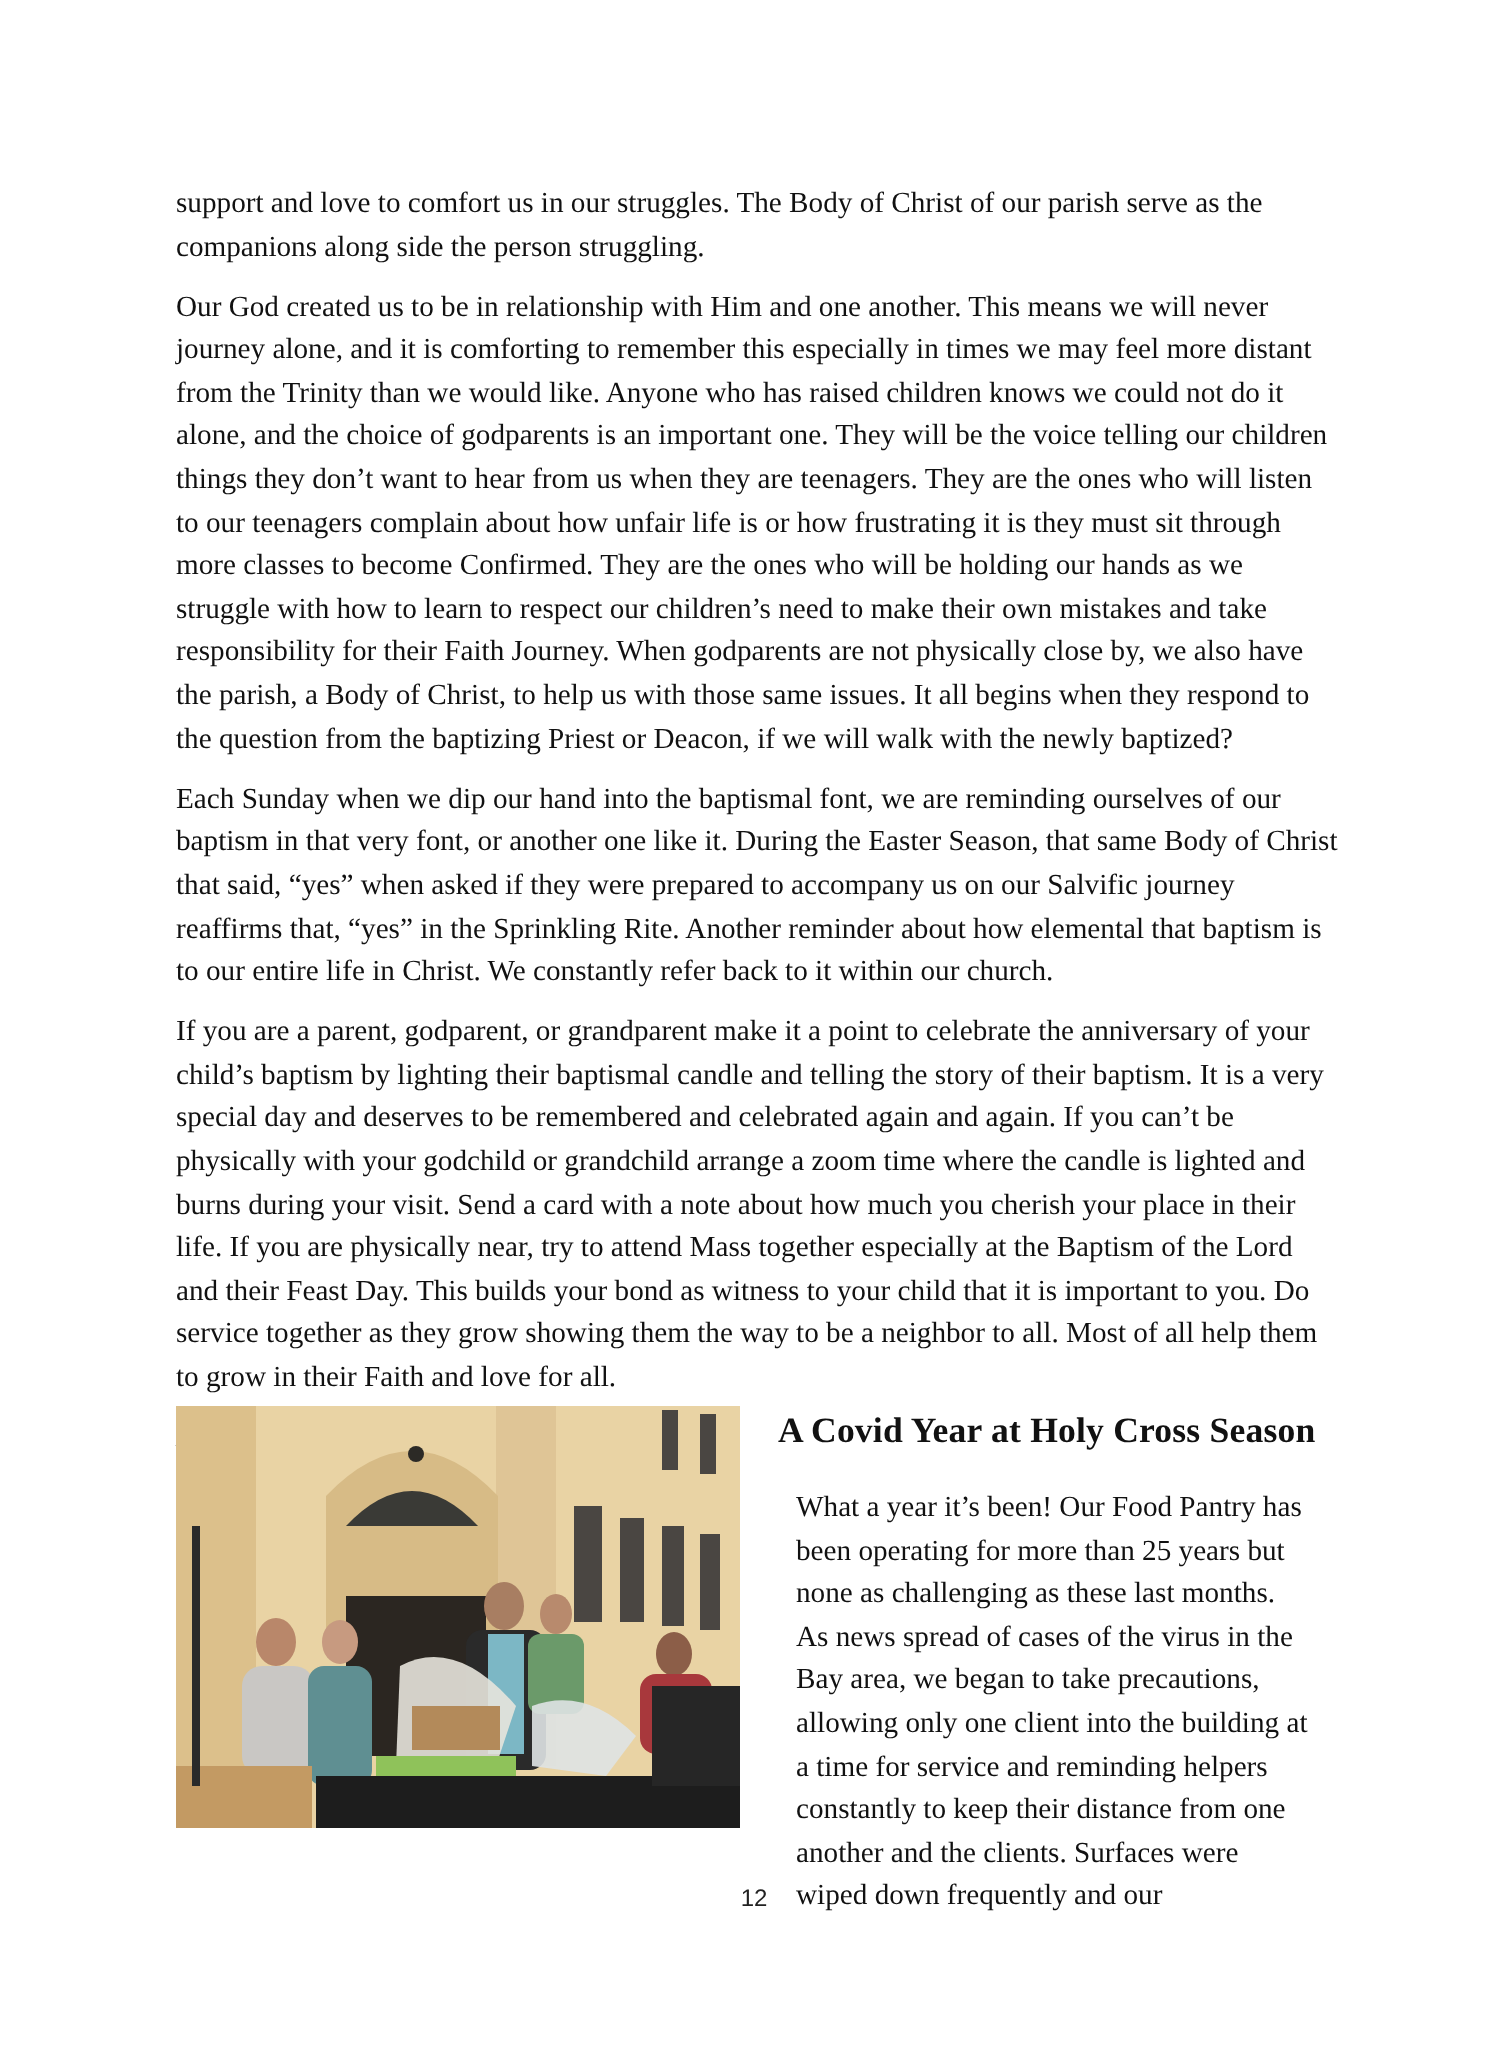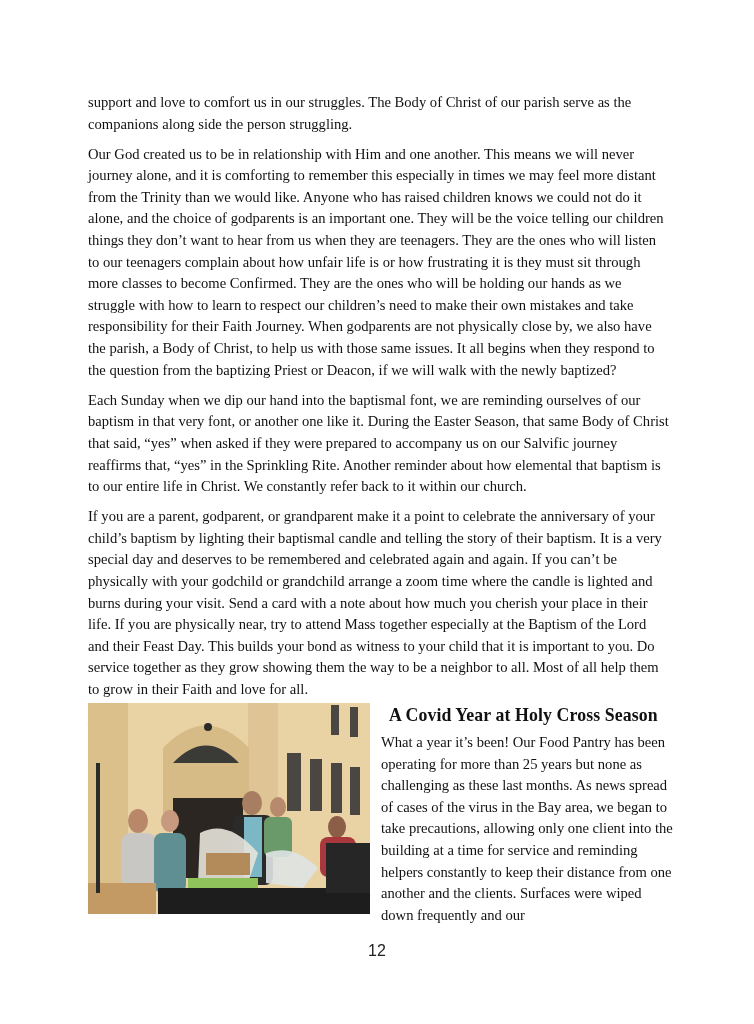--- a/index.html
+++ b/index.html
@@ -8,23 +8,23 @@
     .page { position: absolute; left: 0; top: 0; width: 754px; height: 864px; background: #fff; }
     .body-text { position: absolute; left: 88px; top: 92px; width: 582px;
                  font-size: 14.6px; line-height: 21.6px; }
     .body-text p { margin: 0 0 8.5px 0; }
     .byline { font-style: italic; margin: 0; }
     .photo { position: absolute; left: 88px; top: 703px; width: 282px; height: 211px; overflow: hidden;
              background: #e6cf9f; }
     .photo svg { display: block; width: 100%; height: 100%; }
     .article { position: absolute; left: 381px; top: 703px; width: 292px; }
     .article h2 { font-size: 17.8px; font-weight: bold; margin: 0 0 5px 8px; line-height: 24px; letter-spacing: 0.1px; }
-    .article p { font-size: 14.6px; line-height: 21.6px; margin: 0; }
+    .article p { font-size: 14.6px; line-height: 21.6px; margin: 17px; }
     .page-number { position: absolute; left: 0; width: 754px; top: 942px; text-align: center;
-                   font-family: "Liberation Sans", "DejaVu Sans", sans-serif; font-size: 16px; color: #222; }
+                   font-family: "Liberation Sans", "DejaVu Sans", sans-serif; font-size: 12px; color: #222; }
   </style>
 </head>
 <body>
 
 <div class="page">
 
   <div class="body-text">
     <p>support and love to comfort us in our struggles. The Body of Christ of our parish serve as the companions along side the person struggling.</p>
     <p>Our God created us to be in relationship with Him and one another. This means we will never journey alone, and it is comforting to remember this especially in times we may feel more distant from the Trinity than we would like. Anyone who has raised children knows we could not do it alone, and the choice of godparents is an important one. They will be the voice telling our children things they don’t want to hear from us when they are teenagers.  They are the ones who will listen to our teenagers complain about how unfair life is or how frustrating it is they must sit through more classes to become Confirmed.  They are the ones who will be holding our hands as we struggle with how to learn to respect our children’s need to make their own mistakes and take responsibility for their Faith Journey.  When godparents are not physically close by, we also have the parish, a Body of Christ, to help us with those same issues.  It all begins when they respond to the question from the baptizing Priest or Deacon, if we will walk with the newly baptized?</p>
     <p>Each Sunday when we dip our hand into the baptismal font, we are reminding ourselves of our baptism in that very font, or another one like it.  During the Easter Season, that same Body of Christ that said, “yes” when asked if they were prepared to accompany us on our Salvific journey reaffirms that, “yes” in the Sprinkling Rite.  Another reminder about how elemental that baptism is to our entire life in Christ. We constantly refer back to it within our church.</p>

